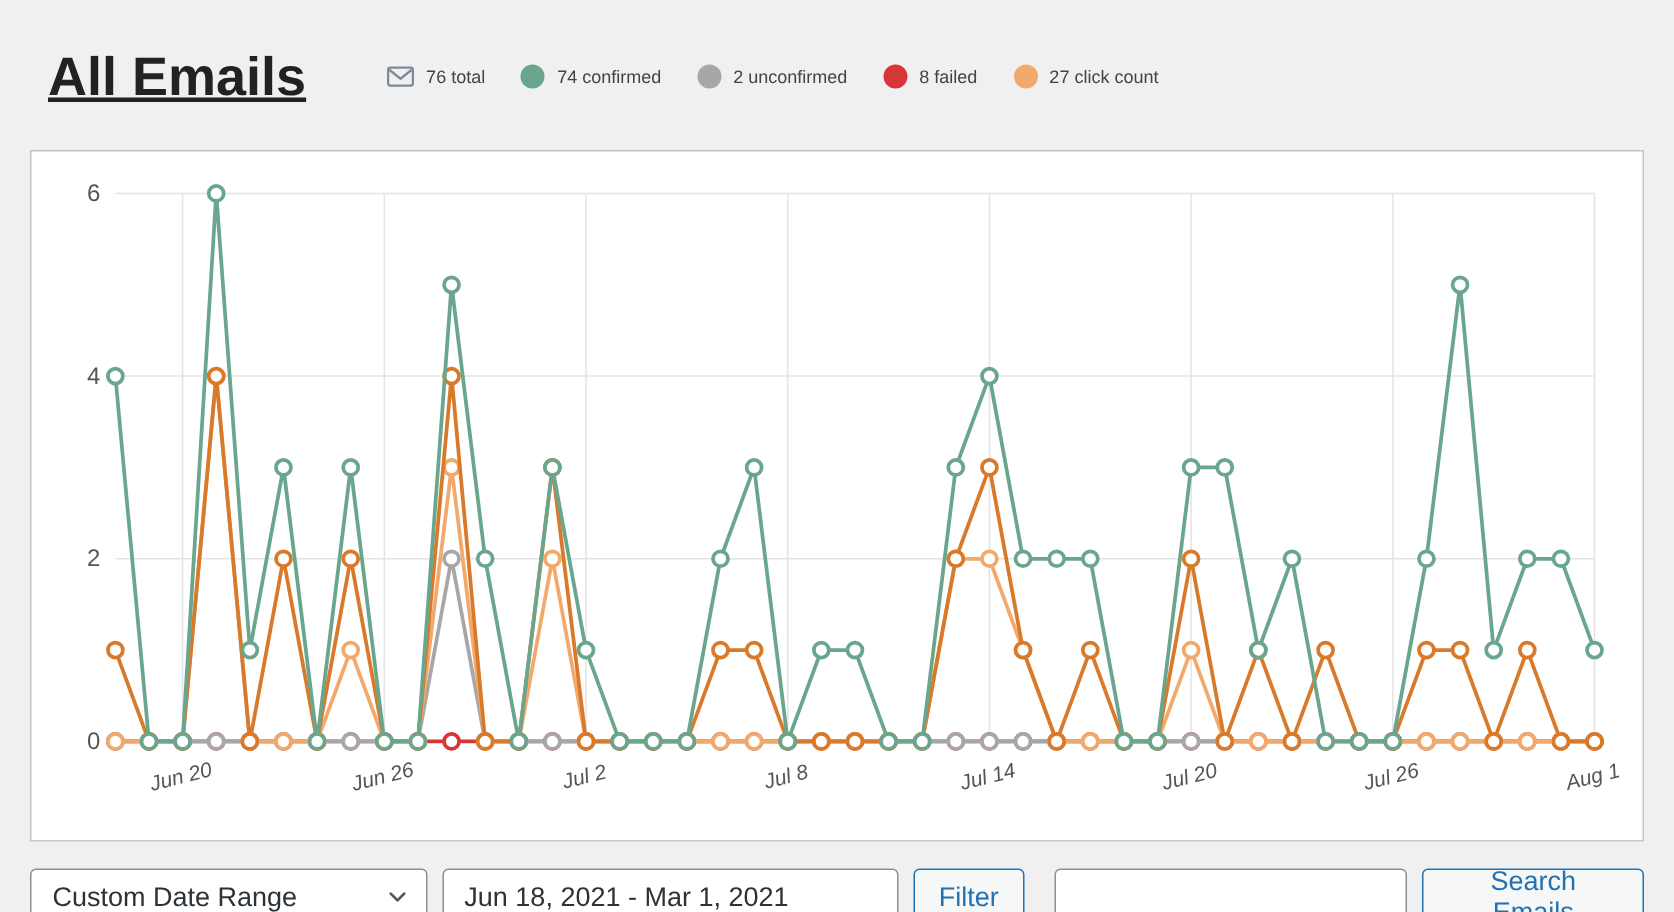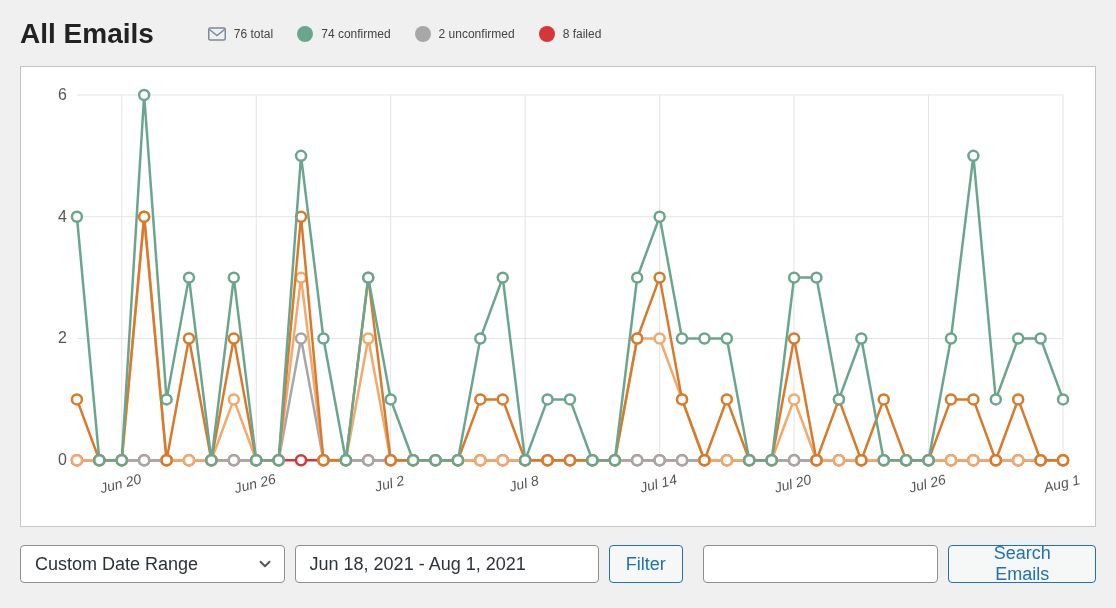--- a/index.html
+++ b/index.html
@@ -11,25 +11,26 @@
     color: #3c434a;
     width: 1116px;
   }
   .top-row {
     display: flex;
     align-items: center;
     gap: 24px;
     padding: 8px 0 16px 0;
   }
   .page-title {
-    font-size: 28px;
+    font-size: 36px;
     font-weight: 600;
     color: #222;
-    margin: 0;
+    margin: 12px;
     margin-right: 30px;
+    text-decoration: underline;
   }
   .legend-item {
     display: inline-flex;
     align-items: center;
     gap: 8px;
     font-size: 12px;
     color: #444;
     cursor: default;
   }
   .legend-icon-env {
@@ -134,20 +135,24 @@
     <span class="legend-dot" style="background:#a7a7a7"></span>
     <span>2 unconfirmed</span>
   </span>
 
   <span class="legend-item">
     <span class="legend-dot" style="background:#d63638"></span>
     <span>8 failed</span>
   </span>
 
 
+  <span class="legend-item">
+    <span class="legend-dot" style="background:#f2a96b"></span>
+    <span>27 click count</span>
+  </span>
 </div>
 
 <div class="chart-box">
   <svg class="chart" viewBox="0 0 1048 440" preserveAspectRatio="xMinYMin meet">
       <line x1="42" x2="1030" y1="380" y2="380" class="grid-line"></line>
       <text x="32" y="385" text-anchor="end" class="tick-text">0</text>
       <line x1="42" x2="1030" y1="258" y2="258" class="grid-line"></line>
       <text x="32" y="263" text-anchor="end" class="tick-text">2</text>
       <line x1="42" x2="1030" y1="136" y2="136" class="grid-line"></line>
       <text x="32" y="141" text-anchor="end" class="tick-text">4</text>
@@ -406,21 +411,21 @@
   <div class="select-wrap">
     <span>Custom Date Range</span>
     <span class="chev">
       <svg viewBox="0 0 24 24">
           <path d="M6 9 L12 15 L18 9" fill="none" stroke="#555" stroke-width="2.5" stroke-linecap="round" stroke-linejoin="round"></path>
         </svg>
     </span>
   </div>
 
   <div class="date-wrap">
-    <span>Jun 18, 2021 - Aug 1, 2021</span>
+    <span>Jun 18, 2021 - Mar 1, 2021</span>
   </div>
 
   <button class="btn">Filter</button>
 
   <span class="spacer"></span>
 
   <input class="search-input" type="text" placeholder="" style="">
 
   <button class="btn">Search Emails</button>
 </div>

